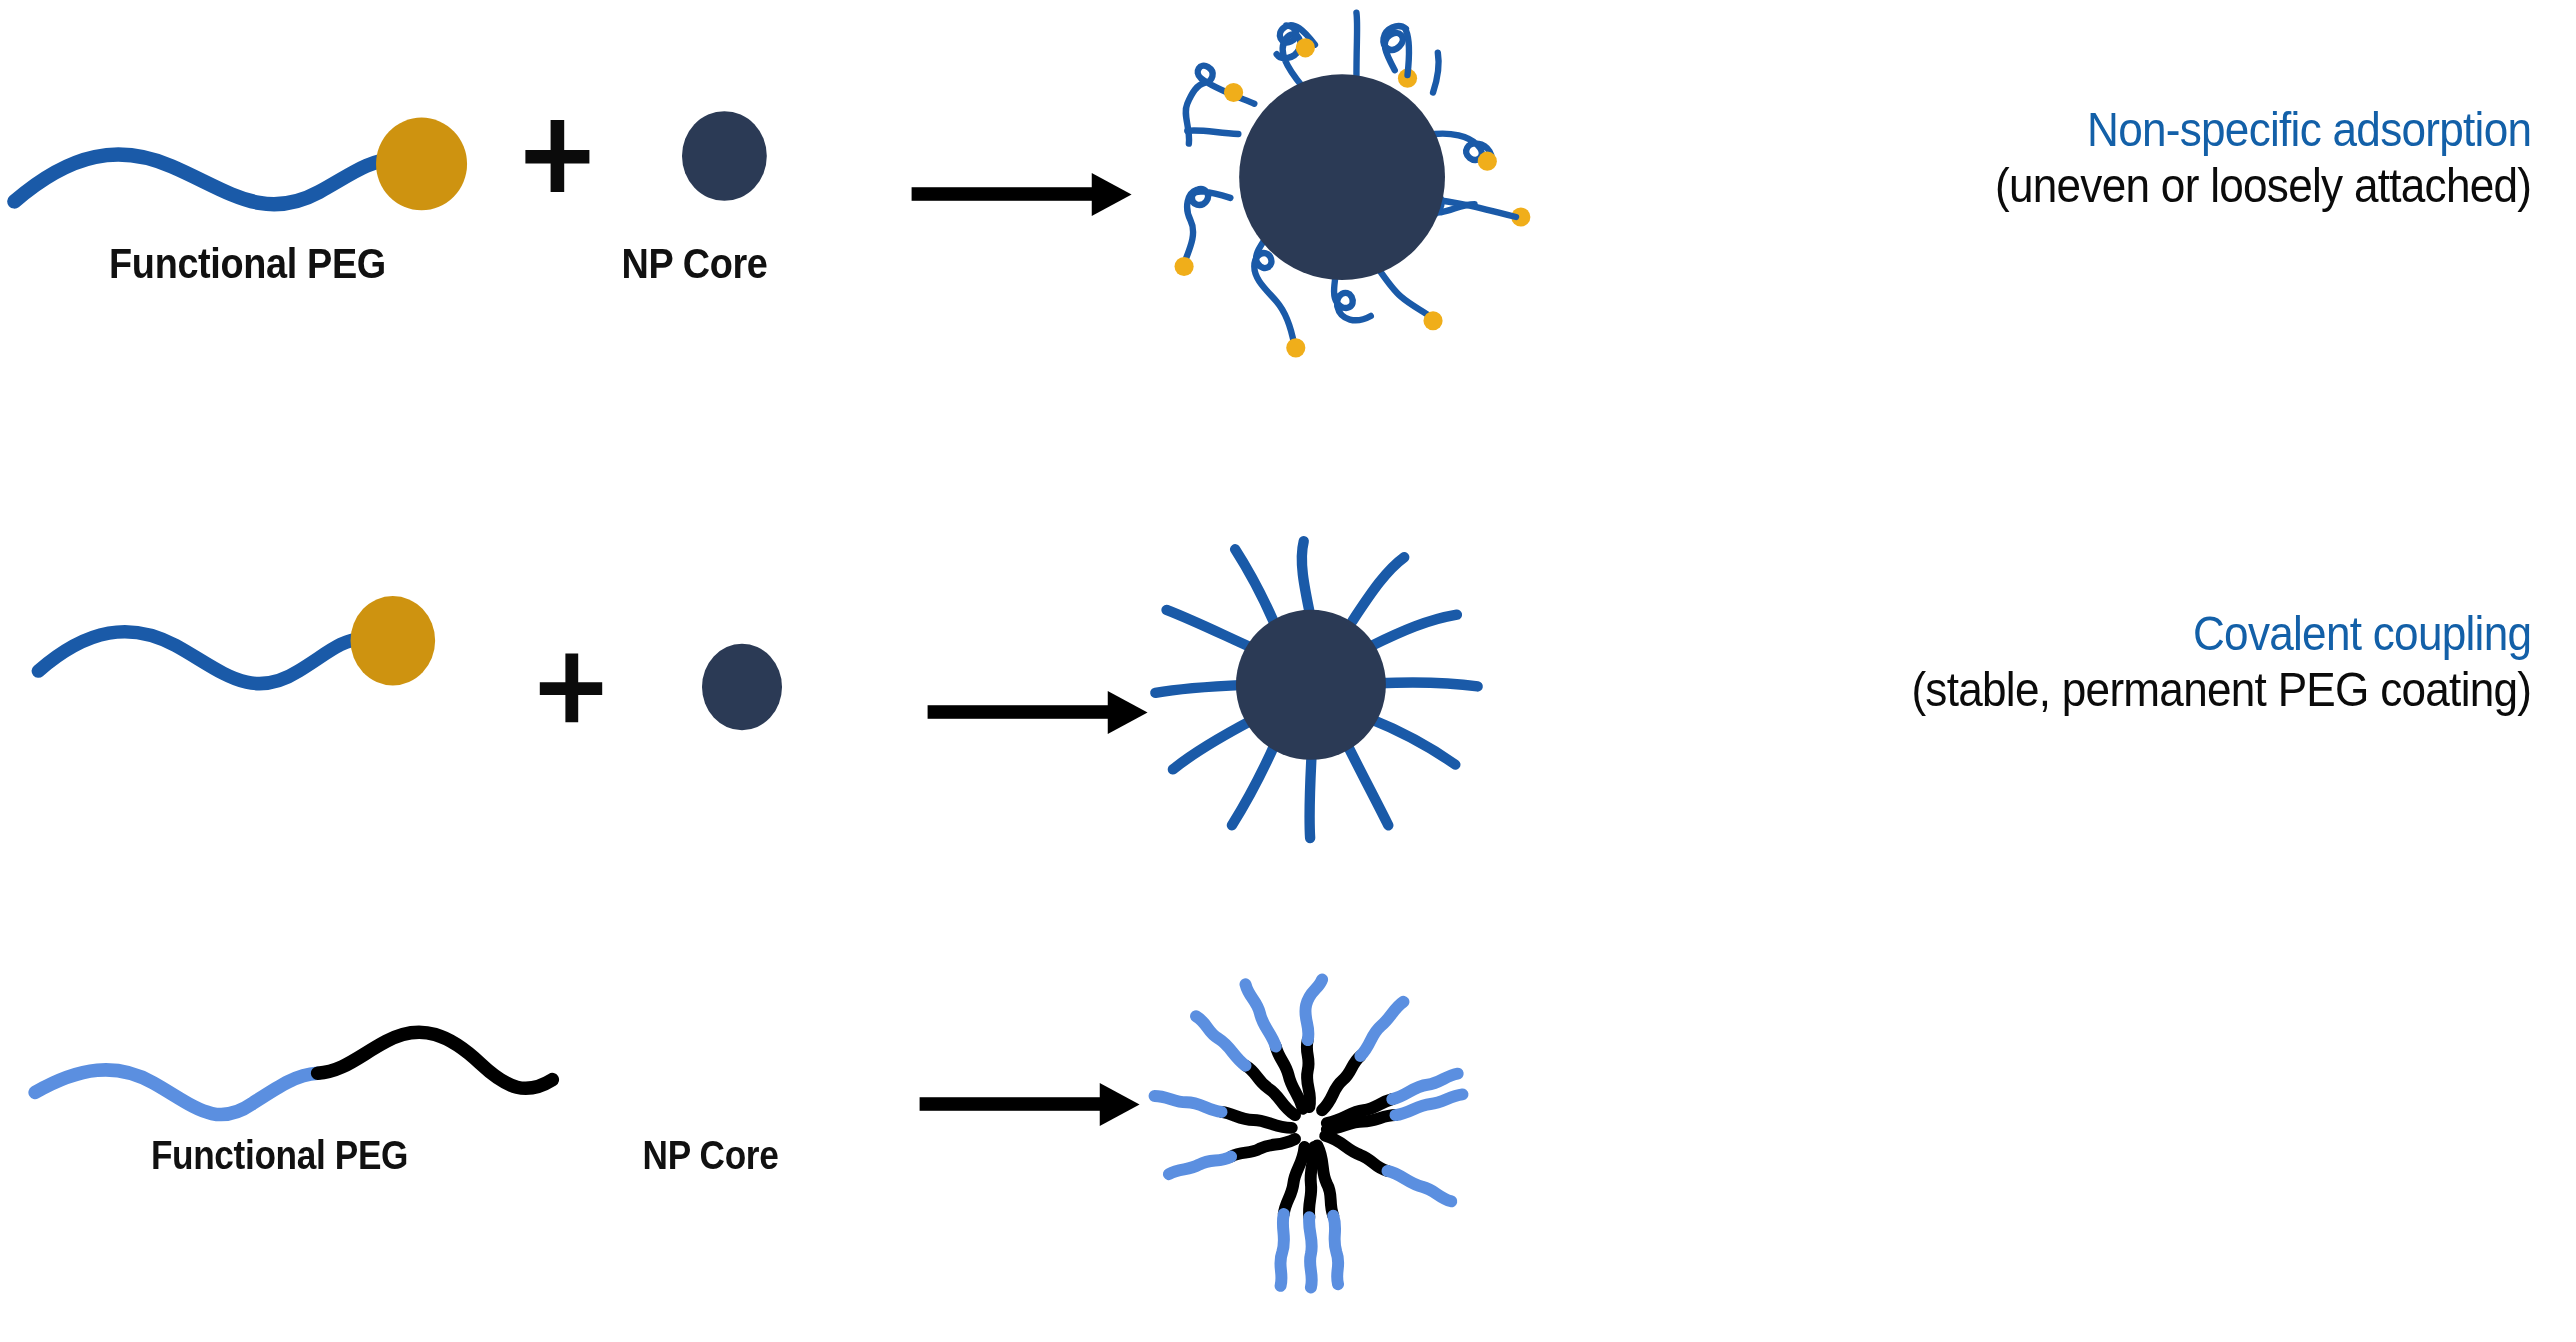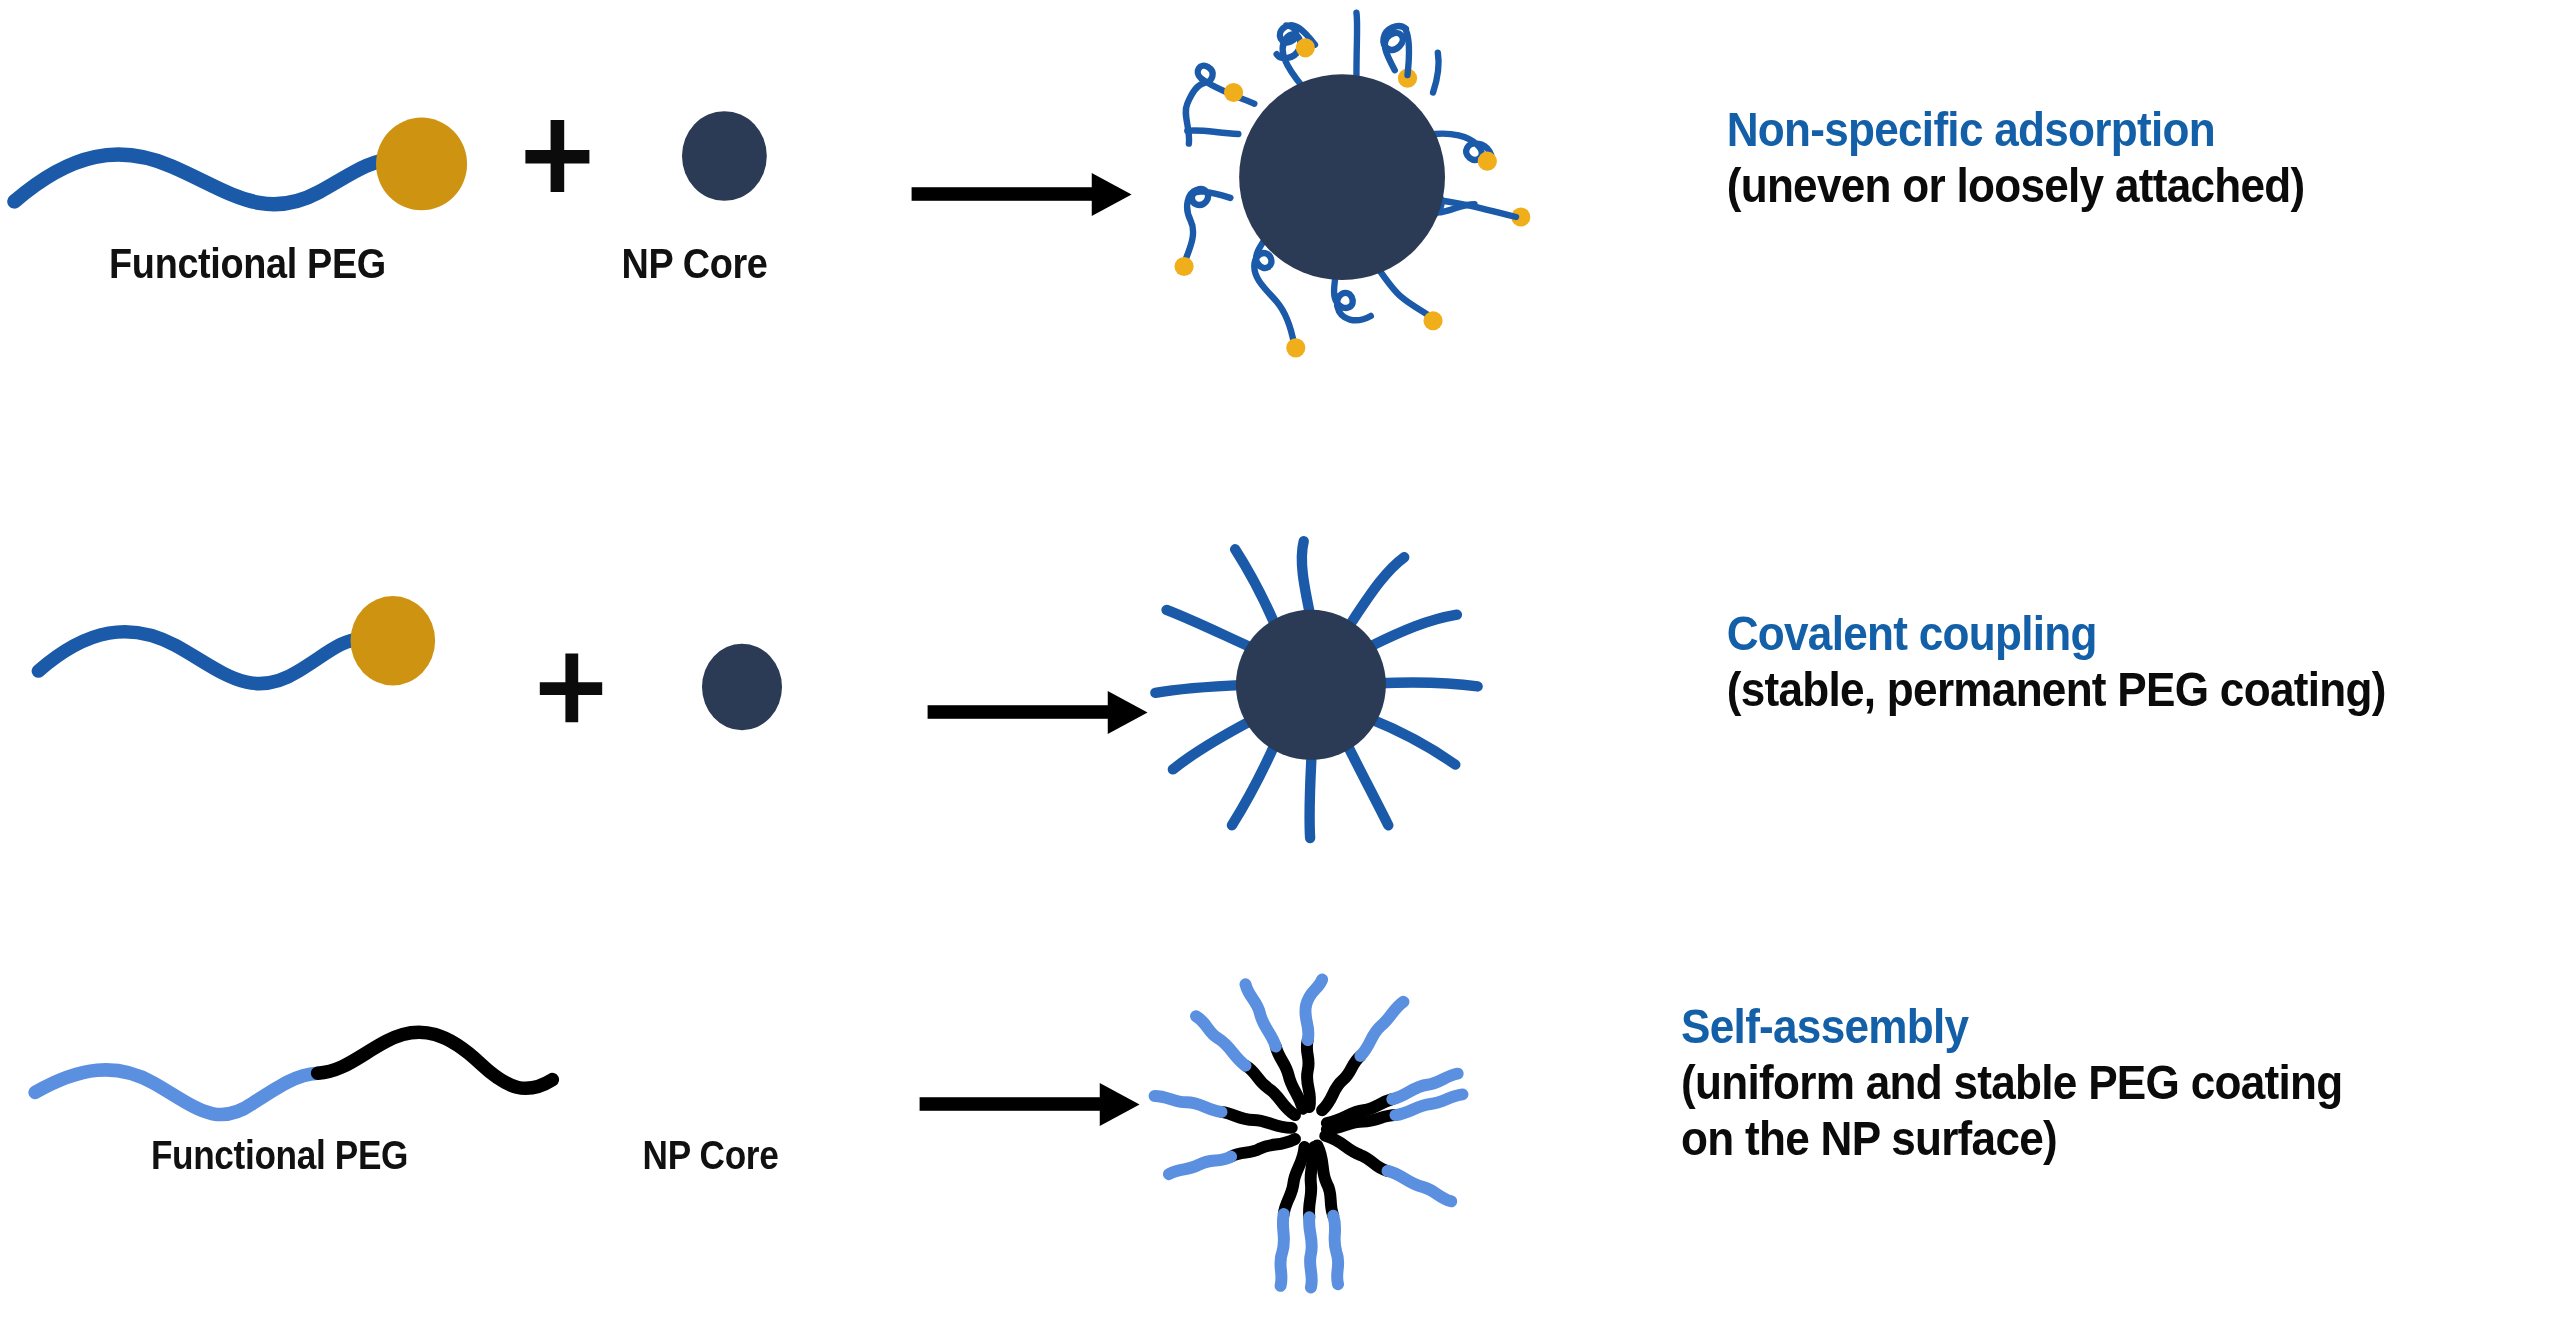--- a/index.html
+++ b/index.html
@@ -28,22 +28,22 @@
     font-stretch:condensed;
     transform:scaleX(0.88);
   }
   .cap-peg-1{left:0px;top:239px;width:495px;font-size:43px;}
   .cap-core-1{left:495px;top:239px;width:399px;font-size:43px;}
   .cap-peg-2{left:32px;top:686px;width:495px;font-size:40px;}
   .cap-core-2{left:527px;top:686px;width:367px;font-size:40px;}
 
   .desc{
     position:absolute;
-    text-align:left;
-    font-weight:bold;
+    text-align:right;
+    font-weight:normal;
     letter-spacing:-0.8px;
     line-height:1.14;
   }
   .desc .title{
     color:#1360A8;
     font-size:49px;
     display:block;
     transform:scaleX(0.9);
   }
   .desc .sub{
@@ -239,20 +239,15 @@
           <path d="M 166 160 C 150 148, 148 136, 132 126 C 118 118, 118 106, 104 98"></path>
           <path d="M 204 136 C 198 118, 188 112, 184 94 C 180 78, 170 74, 166 58"></path>
           <path d="M 246 350 C 244 368, 252 378, 248 396 C 244 412, 252 422, 248 438"></path>
           <path d="M 354 222 C 372 220, 380 210, 398 208 C 414 206, 422 198, 438 196"></path>
         </g>
       </svg>
     </div>
 
   </div>
 
-  <div class="desc" id="desc-3">
-    <span class="title">Self-assembly</span>
-    <span class="sub">(uniform and stable PEG coating</span>
-    <span class="sub">on the NP surface)</span>
-  </div>
 
 </div>
 
 
 </body></html>

